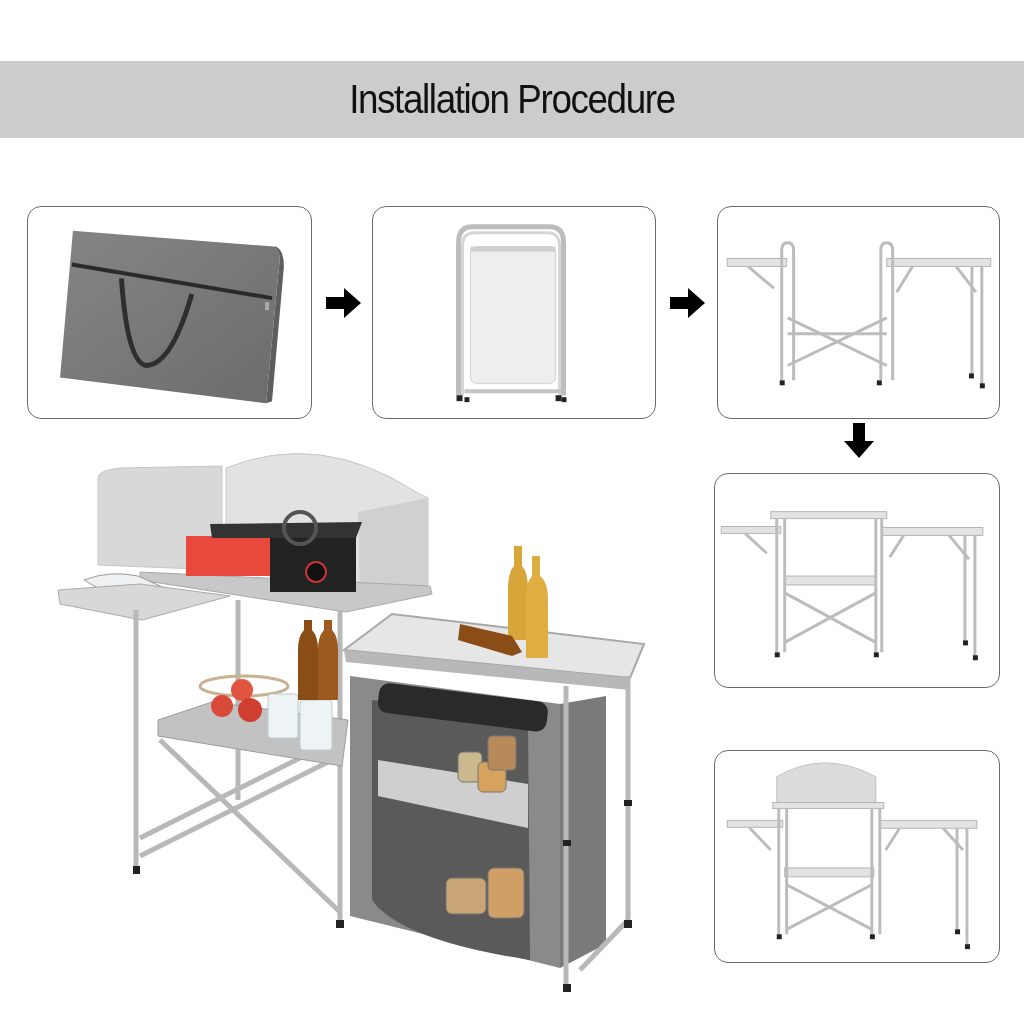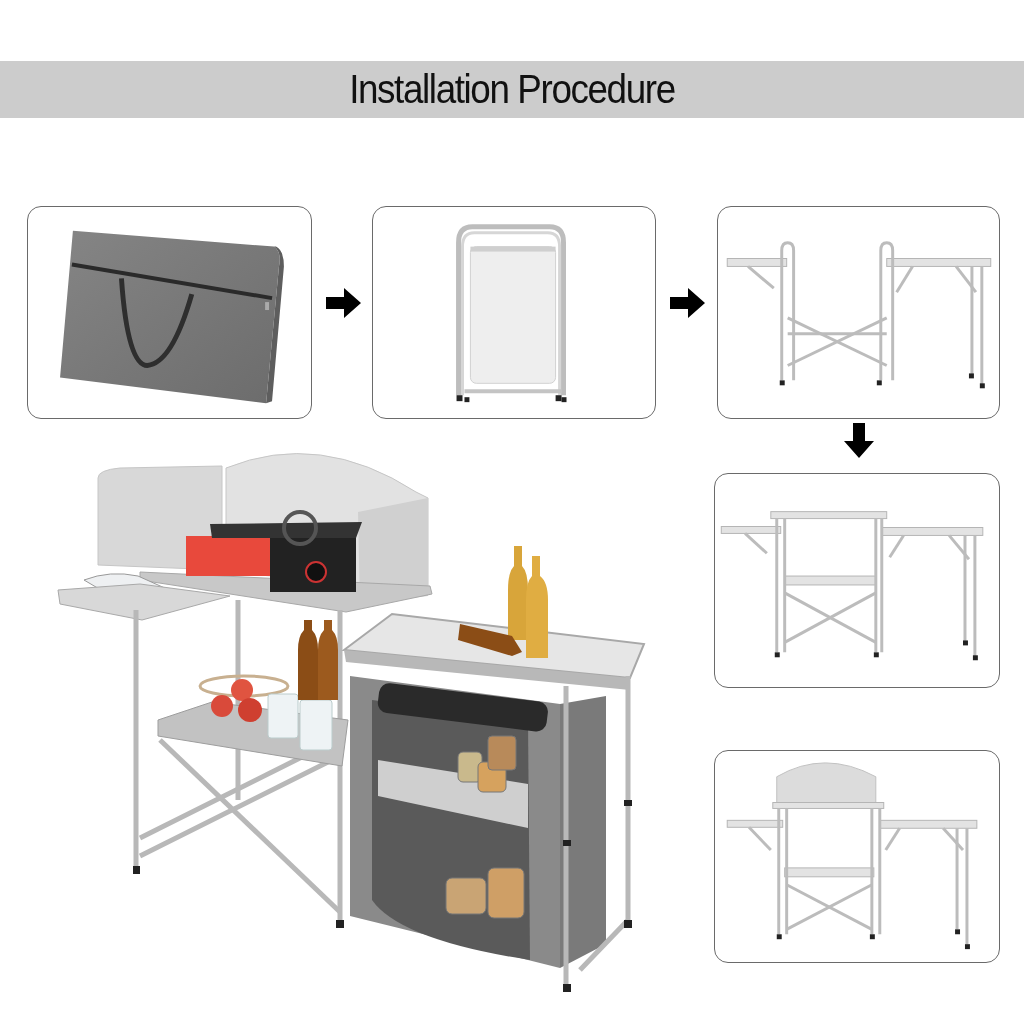--- a/index.html
+++ b/index.html
@@ -1,17 +1,17 @@
 <!DOCTYPE html>
 <html><head>
 <meta charset="utf-8">
 <style>
   html, body { margin:0; padding:0; background:#ffffff; }
   body { width:1024px; height:1024px; position:relative; overflow:hidden; font-family:"Liberation Sans", sans-serif; }
-  .banner { position:absolute; left:0; top:61px; width:1024px; height:57px; background:#cccccc; display:flex; align-items:center; justify-content:center; }
+  .banner { position:absolute; left:0; top:61px; width:1024px; height:77px; background:#cccccc; display:flex; align-items:center; justify-content:center; }
   .banner-title { font-family:"Liberation Sans", sans-serif; font-size:40px; color:#111; letter-spacing:-1.5px; transform:scaleX(0.92); }
   .panel { position:absolute; border:1.5px solid #6a6a6a; border-radius:14px; background:#fff; box-sizing:border-box; overflow:hidden; }
   .panel svg { position:absolute; left:0; top:0; width:100%; height:100%; }
   .arrow { position:absolute; }
   .hero { position:absolute; left:50px; top:440px; width:610px; height:560px; }
 </style>
 </head>
 <body>
 
 <div class="banner">

